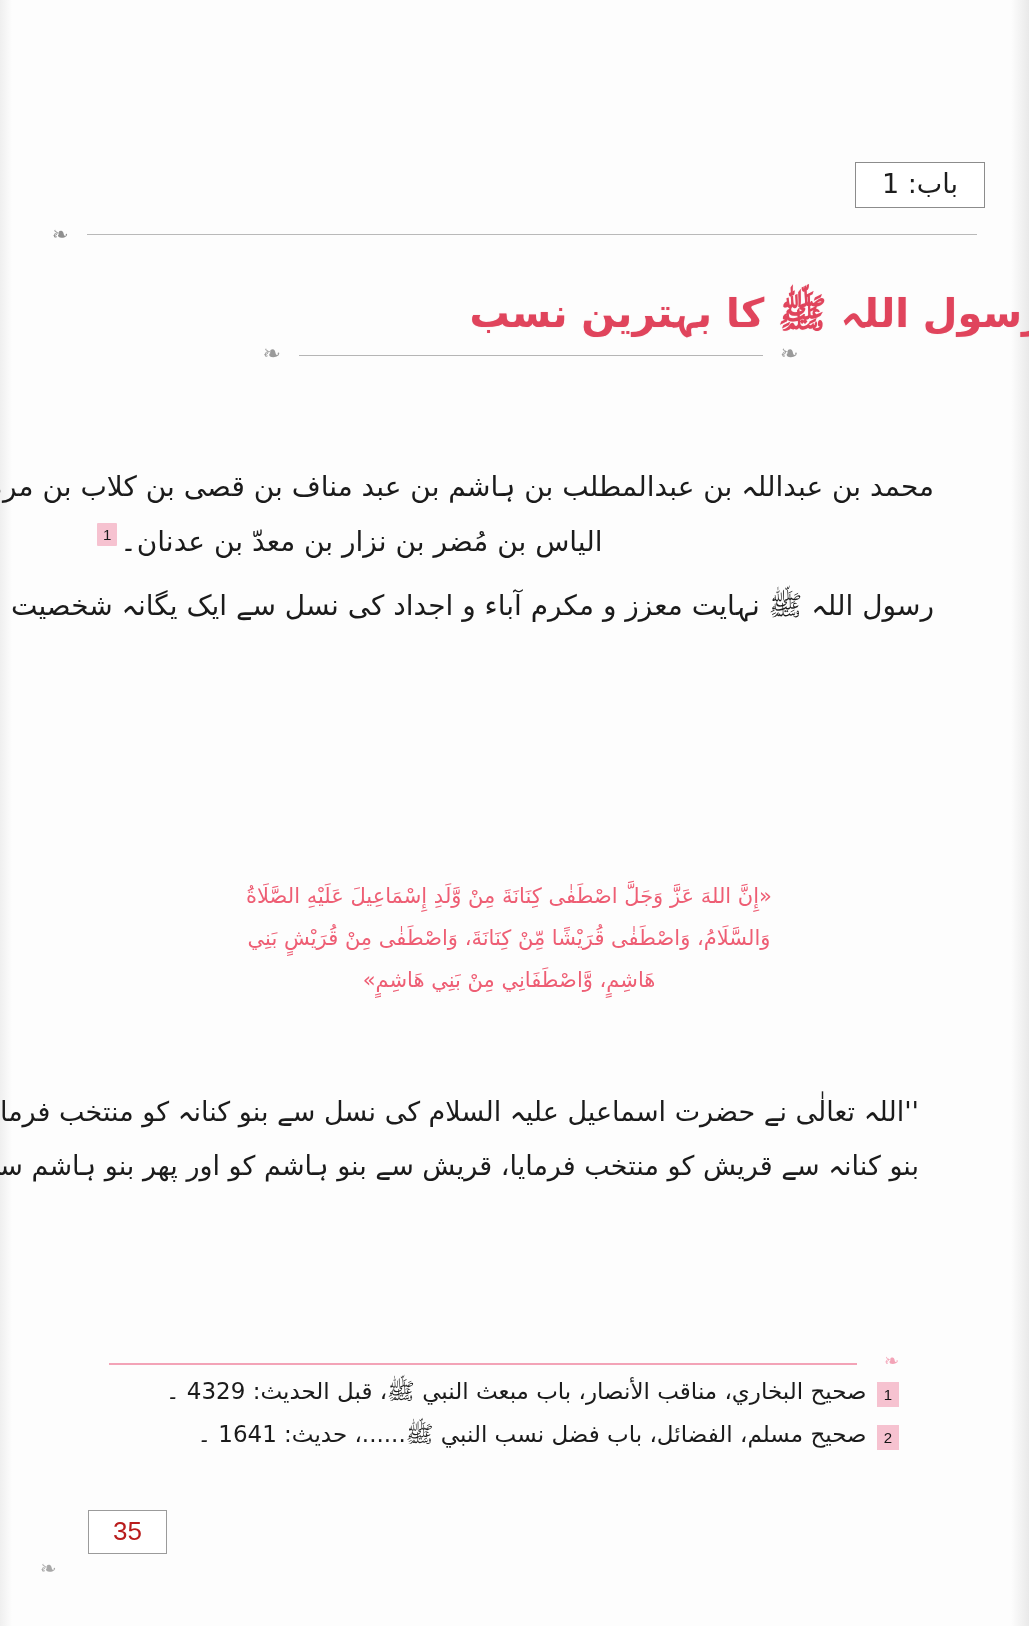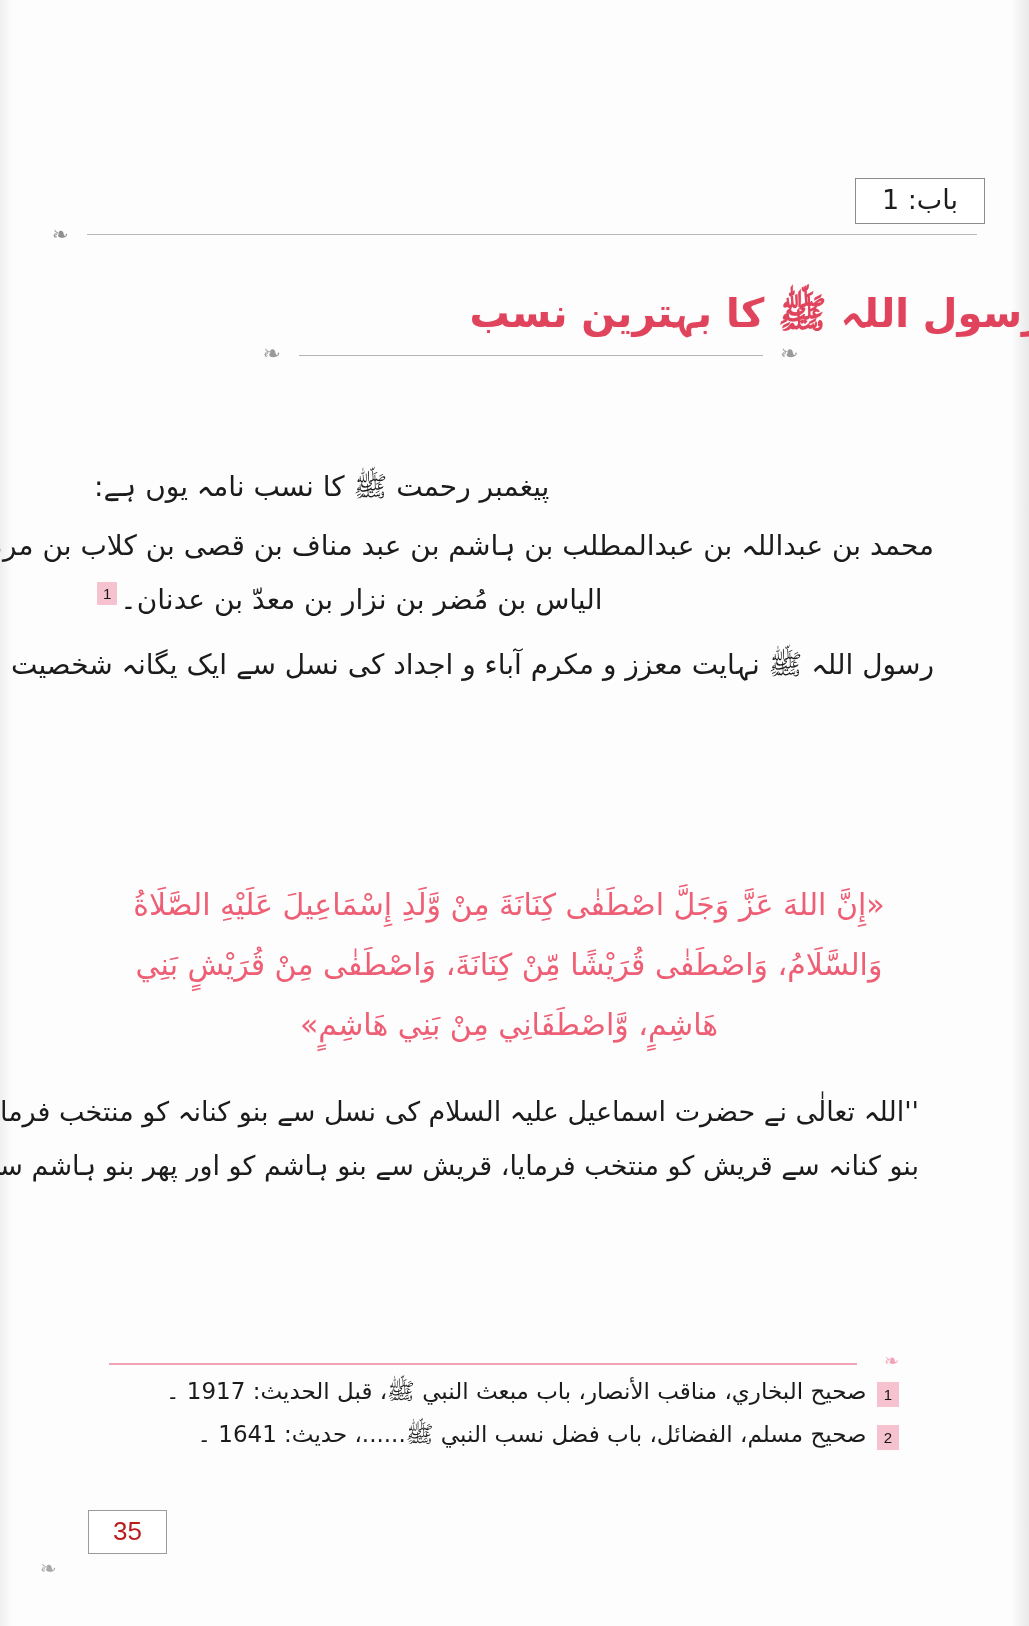--- a/index.html
+++ b/index.html
@@ -48,21 +48,21 @@
     display: inline-block;
     border: 1px solid #8c8c8c;
     padding: 5px 26px 8px 26px;
     font-size: 27px;
     line-height: 1.15;
     color: #1d1d1d;
     background: #fff;
     direction: rtl;
     position: absolute;
     right: 14px;
-    top: 16px;
+    top: 0;
   }
   .chapter-rule {
     position: absolute;
     top: 66px;
     right: 22px;
     width: 925px;
     height: 14px;
   }
   .chapter-rule .line {
     position: absolute;
@@ -169,21 +169,21 @@
 
   
   .hadith-block {
     position: absolute;
     top: 875px;
     right: 120px;
     width: 800px;
     direction: rtl;
   }
   .hadith-line {
-    font-size: 30px;
+    font-size: 21px;
     line-height: 2.0;
     color: #ee5e74;
     direction: rtl;
     text-align: center;
     margin: 0;
     white-space: nowrap;
     font-family: "DejaVu Sans", sans-serif;
   }
 
   
@@ -311,21 +311,20 @@
     <span class="title-text">رسول اللہ ﷺ کا بہترین نسب</span>
     <div class="title-ornament">
       <div class="orn-line"></div>
       <div class="orn-l">❧</div>
       <div class="orn-r">❧</div>
     </div>
   </div>
 
   <div class="body-block">
 
-    <p class="urdu-line urdu-intro">پیغمبر رحمت ﷺ کا نسب نامہ یوں ہے:</p>
 
     <p class="urdu-line">محمد بن عبداللہ بن عبدالمطلب بن ہاشم بن عبد مناف بن قصی بن کلاب بن مرہ بن</p>
 
 
     <p class="urdu-line urdu-lastline-left">
       <span>الیاس بن مُضر بن نزار بن معدّ بن عدنان۔</span><span class="fn-marker">1</span>
     </p>
 
     <p class="urdu-line urdu-para">رسول اللہ ﷺ نہایت معزز و مکرم آباء و اجداد کی نسل سے ایک یگانہ شخصیت ہیں۔</p>
 
@@ -343,21 +342,21 @@
   </div>
 
   <div class="footnote-rule">
     <div class="fr-line"></div>
     <div class="fr-curl">❧</div>
   </div>
 
   <div class="footnotes">
     <div class="footnote-row">
       <span class="fn-num">1</span>
-      <span class="fn-text">صحیح البخاري، مناقب الأنصار، باب مبعث النبي ﷺ، قبل الحدیث: 1917 ۔</span>
+      <span class="fn-text">صحیح البخاري، مناقب الأنصار، باب مبعث النبي ﷺ، قبل الحدیث: 4329 ۔</span>
     </div>
     <div class="footnote-row">
       <span class="fn-num">2</span>
       <span class="fn-text">صحیح مسلم، الفضائل، باب فضل نسب النبي ﷺ......، حدیث: 1641 ۔</span>
     </div>
   </div>
 
   <div class="page-number-box">35</div>
   <div class="footer-curl">❧</div>
 

